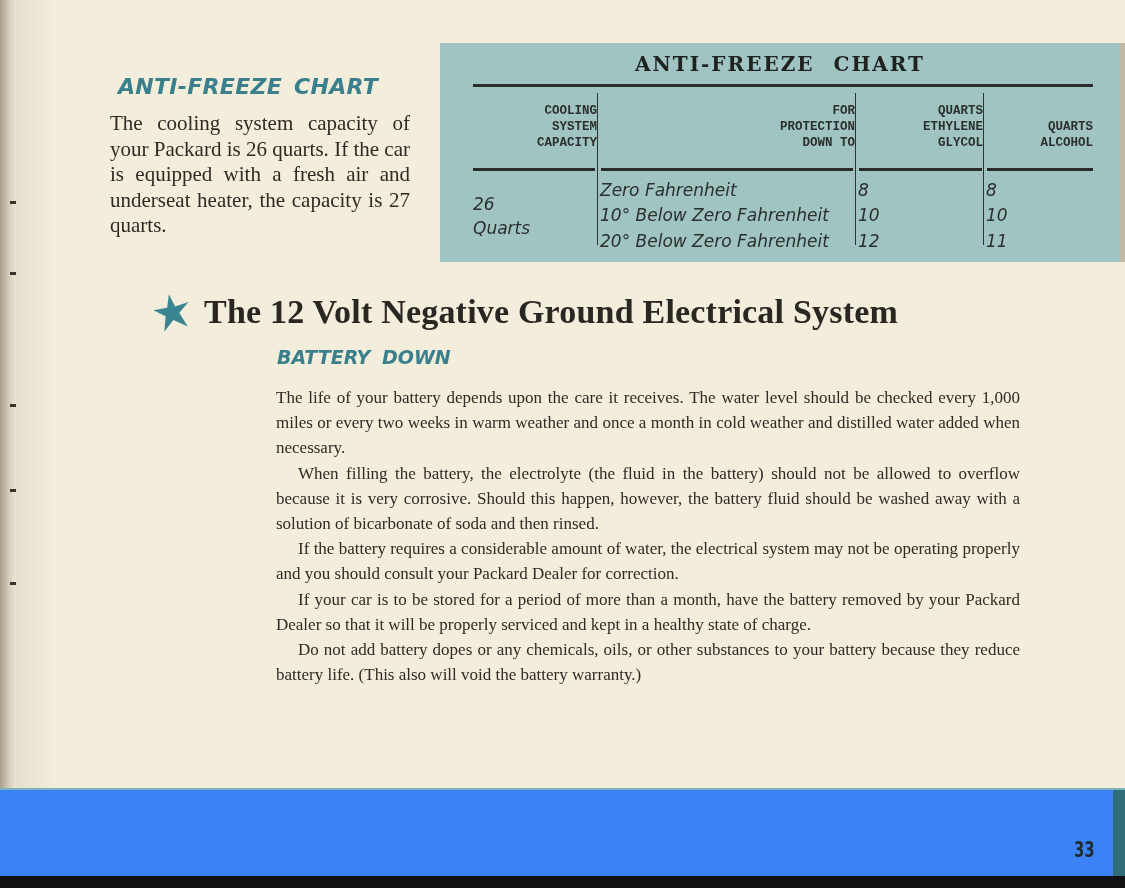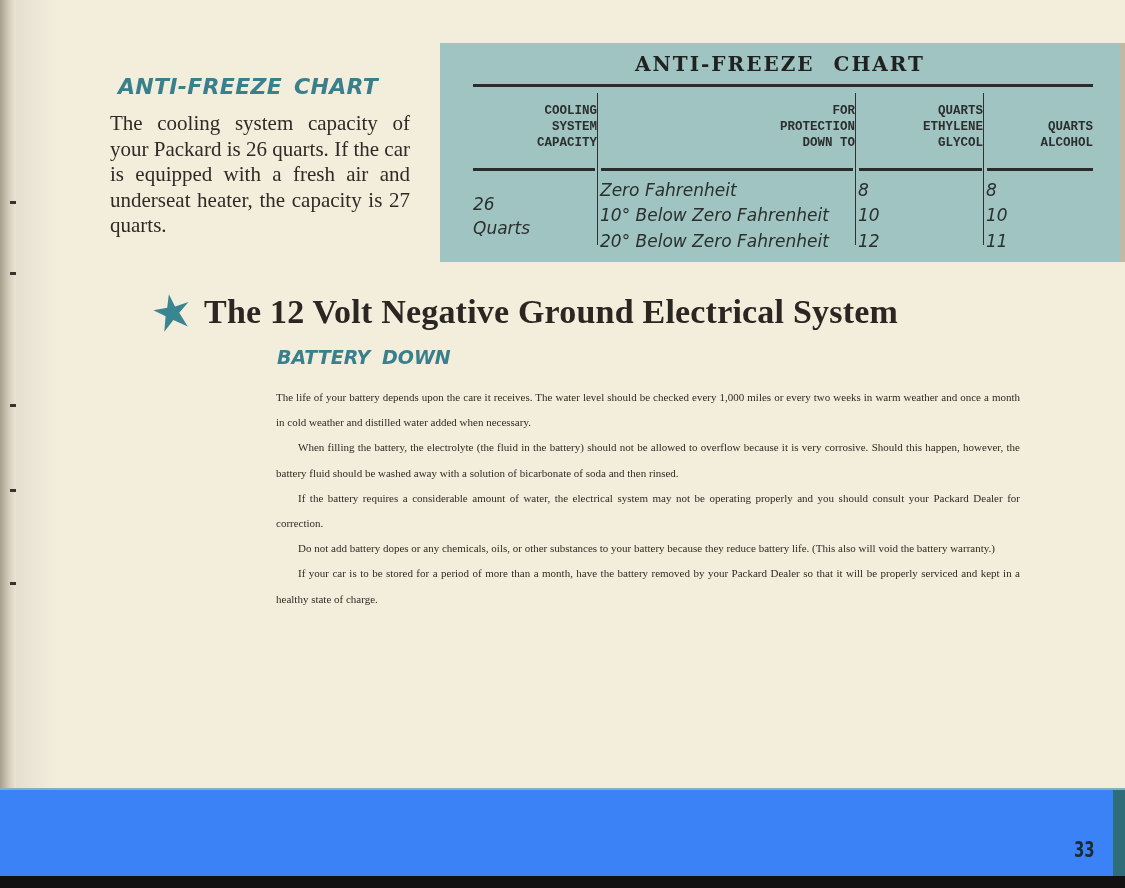--- a/index.html
+++ b/index.html
@@ -63,21 +63,21 @@
       font-family: "Liberation Serif", serif; font-weight: bold;
       font-size: 34px; color: #2a2622; letter-spacing: 0.2px;
     }
     .sub-heading {
       position: absolute; left: 277px; top: 346px;
       font-family: "DejaVu Sans", sans-serif; font-weight: bold; font-style: italic;
       color: #3a7f8c; font-size: 19px; word-spacing: 5px;
     }
     .body-text { position: absolute; left: 276px; top: 385px; width: 744px; }
     .body-text p {
-      margin: 0; font-size: 11px; line-height: 25.2px; text-align: justify;
+      margin: 0; font-size: 17px; line-height: 25.2px; text-align: justify;
       text-indent: 22px; color: #2f2a25;
     }
     .body-text p.first { text-indent: 0; }
     
     .footer-band {
       position: absolute; left: 0; top: 788px; width: 1125px; height: 88px;
       background: #3b82f6;
       border-top: 2px solid #7fb2b8;
     }
     .footer-band .edge { position: absolute; right: 0; top: 0; width: 12px; height: 88px; background: #2f6e78; }
@@ -160,21 +160,21 @@
   </svg>
   <span class="main-title">The 12 Volt Negative Ground Electrical System</span>
 </div>
 
 <div class="sub-heading">BATTERY DOWN</div>
 
 <div class="body-text">
   <p class="first">The life of your battery depends upon the care it receives. The water level should be checked every 1,000 miles or every two weeks in warm weather and once a month in cold weather and distilled water added when necessary.</p>
   <p>When filling the battery, the electrolyte (the fluid in the battery) should not be allowed to overflow because it is very corrosive. Should this happen, however, the battery fluid should be washed away with a solution of bicarbonate of soda and then rinsed.</p>
   <p>If the battery requires a considerable amount of water, the electrical system may not be operating properly and you should consult your Packard Dealer for correction.</p>
+  <p>If your car is to be stored for a period of more than a month, have the battery removed by your Packard Dealer so that it will be properly serviced and kept in a healthy state of charge.</p>
   <p>Do not add battery dopes or any chemicals, oils, or other substances to your battery because they reduce battery life. (This also will void the battery warranty.)</p>
-  <p>If your car is to be stored for a period of more than a month, have the battery removed by your Packard Dealer so that it will be properly serviced and kept in a healthy state of charge.</p>
 </div>
 
 <div class="footer-band">
   <div class="edge"></div>
   <div class="page-number">33</div>
 </div>
 <div class="bottom-black"></div>
 
 </body></html>

